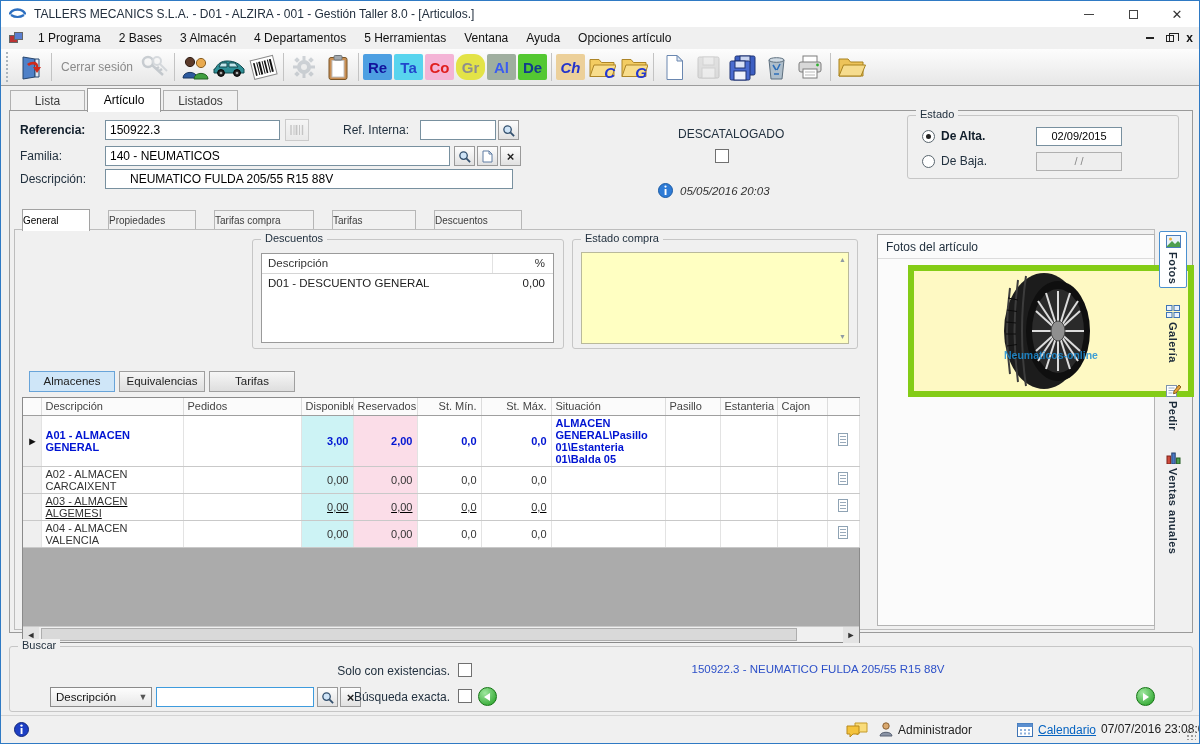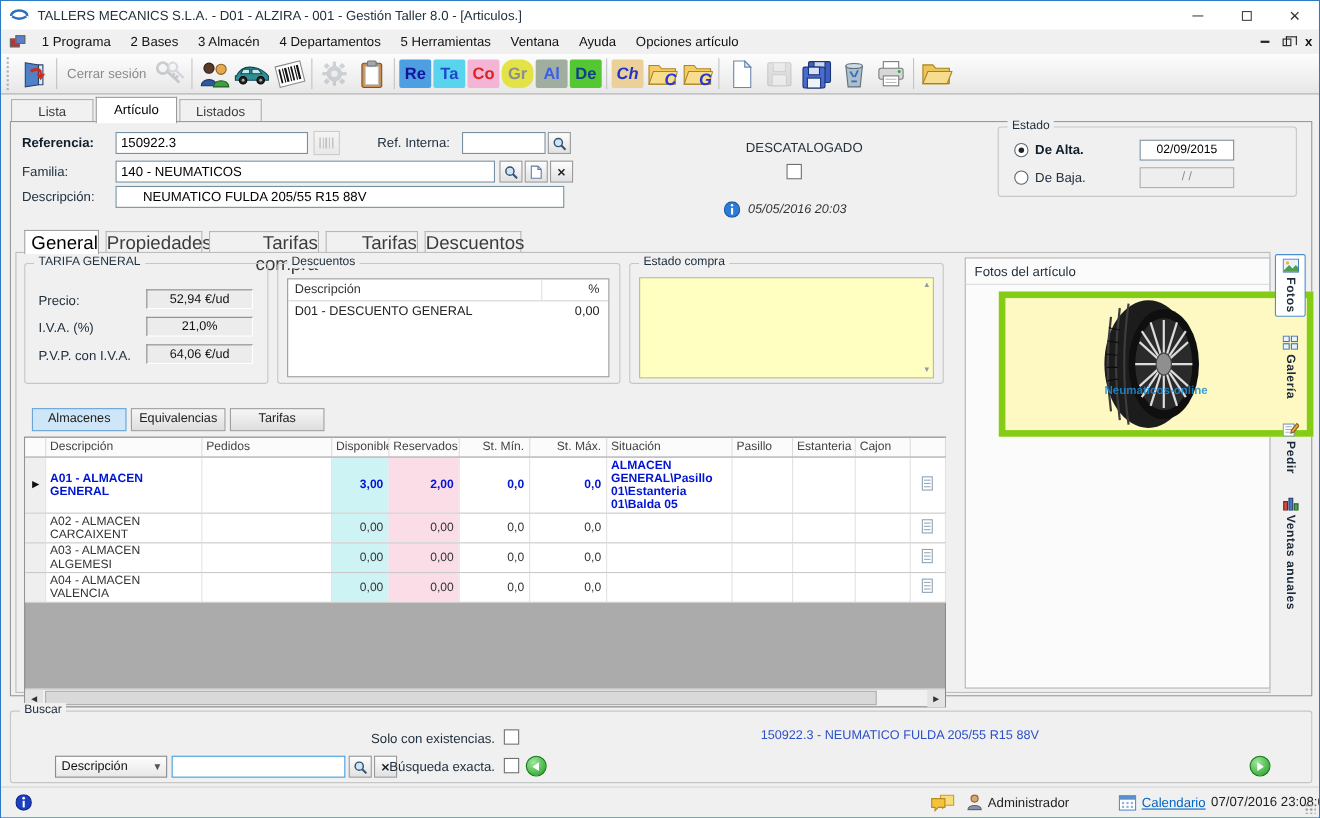--- a/index.html
+++ b/index.html
@@ -67,21 +67,21 @@
   
   .radio { position:absolute; width:13px; height:13px; border:1px solid #5a666f; border-radius:50%; background:#fff; }
   .radio.sel:after { content:""; position:absolute; left:3px; top:3px; width:5px; height:5px; border-radius:50%; background:#222; }
   .datebox { position:absolute; height:19px; border:1px solid #78909f; background:#fff; font-size:11px; text-align:center; line-height:17px; color:#000; }
   .datebox.dis { background:#eeeeee; color:#8a8a8a; border-color:#b0b0b0; }
 
   .checkbox { position:absolute; width:14px; height:14px; border:1px solid #707070; background:#fff; }
 
   
   .subtabs { position:absolute; left:12px; top:97px; display:flex; align-items:flex-end; height:22px; }
-  .subtab { height:20px; line-height:19px; text-align:right; font-size:17px; color:#3c3c3c; background:#f1f1f1; border:1px solid #b6b6b6; border-bottom:none; margin-right:6px; }
+  .subtab { height:20px; line-height:19px; text-align:left; font-size:10px; color:#3c3c3c; background:#f1f1f1; border:1px solid #b6b6b6; border-bottom:none; margin-right:18px; }
   .subtab.active { height:22px; line-height:21px; background:#fff; color:#000; margin-bottom:-1px; z-index:3; position:relative; border-color:#a2a2a2; }
   .content-outline { position:absolute; left:4px; top:118px; width:1141px; height:401px; border:1px solid #bdbdbd; }
 
   
   .valbox { position:absolute; width:97px; height:18px; background:#ececec; border-top:1px solid #8a8a8a; border-left:1px solid #8a8a8a; border-bottom:1px solid #fff; border-right:1px solid #fff; font-size:11.5px; text-align:center; line-height:16px; color:#111; }
 
   
   .dz-table { position:absolute; left:8px; top:13px; width:293px; height:90px; background:#fff; border:1px solid #9a9a9a; font-size:11.5px; }
   .dz-head { display:flex; height:20px; border-bottom:1px solid #d5d5d5; color:#333; }
   .dz-c1 { flex:1; padding:3px 6px; border-right:1px solid #e2e2e2; }
@@ -428,29 +428,20 @@
 
       <div class="subtabs">
         <div class="subtab active" style="width:68px;">General</div>
         <div class="subtab" style="width:88px;">Propiedades</div>
         <div class="subtab" style="width:100px;">Tarifas compra</div>
         <div class="subtab" style="width:84px;">Tarifas</div>
         <div class="subtab" style="width:88px;">Descuentos</div>
       </div>
       <div class="content-outline"></div>
 
-      <div class="gb" style="left:12px; top:128px; width:222px; height:110px;">
-        <span class="gb-title">TARIFA GENERAL</span>
-        <span class="lbl" style="left:12px; top:26px;">Precio:</span>
-        <div class="valbox" style="left:110px; top:23px;">52,94 €/ud</div>
-        <span class="lbl" style="left:12px; top:51px;">I.V.A. (%)</span>
-        <div class="valbox" style="left:110px; top:48px;">21,0%</div>
-        <span class="lbl" style="left:12px; top:76px;">P.V.P. con I.V.A.</span>
-        <div class="valbox" style="left:110px; top:73px;">64,06 €/ud</div>
-      </div>
 
       <div class="gb" style="left:242px; top:128px; width:312px; height:110px;">
         <span class="gb-title">Descuentos</span>
         <div class="dz-table">
           <div class="dz-head">
             <div class="dz-c1">Descripción</div>
             <div class="dz-c2">%</div>
           </div>
           <div class="dz-row">
             <div class="dz-c1" style="border-right:none;">D01 - DESCUENTO GENERAL</div>
@@ -595,21 +586,21 @@
               <td class="num c-disp">0,00</td>
               <td class="num c-res">0,00</td>
               <td class="num">0,0</td>
               <td class="num">0,0</td>
               <td></td>
               <td></td>
               <td></td>
               <td></td>
               <td style="text-align:center;"><span class="mini-doc"></span></td>
             </tr>
-            <tr style="height:20px;">
+            <tr style="height:20px;text-decoration:underline;">
               <td class="selcell"></td>
               <td>A03 - ALMACEN ALGEMESI</td>
               <td></td>
               <td class="num c-disp">0,00</td>
               <td class="num c-res">0,00</td>
               <td class="num">0,0</td>
               <td class="num">0,0</td>
               <td></td>
               <td></td>
               <td></td>

